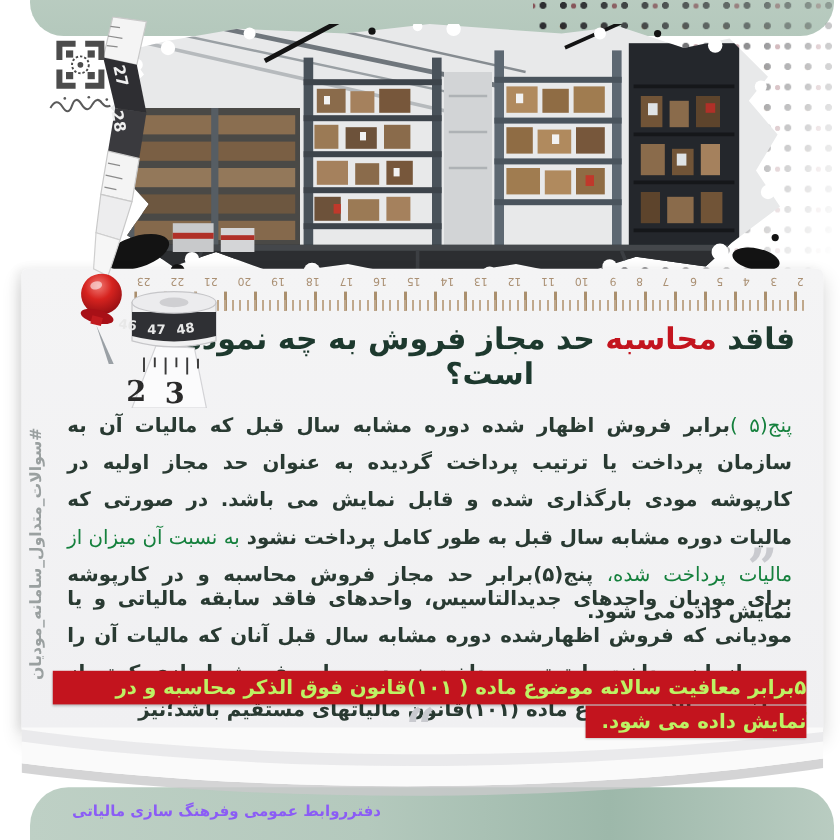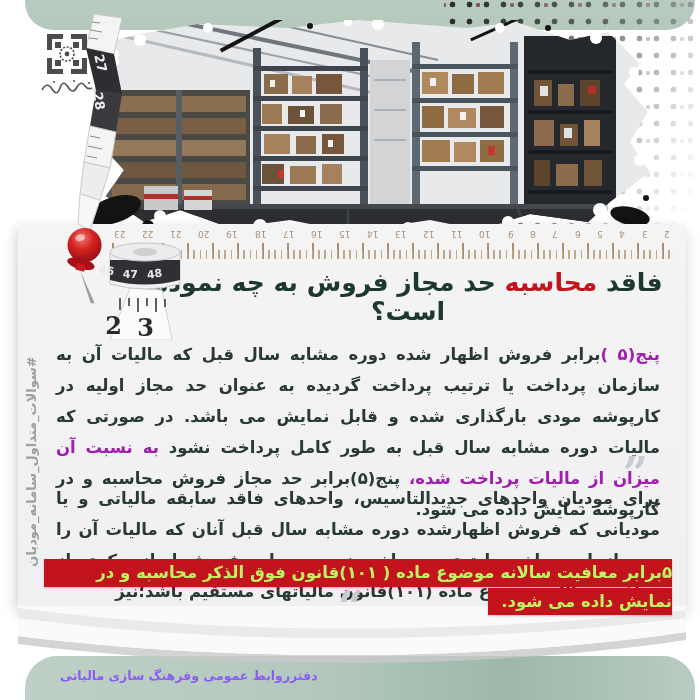--- a/index.html
+++ b/index.html
@@ -50,21 +50,21 @@
 
   .title{position:absolute;left:140px;right:24px;top:268px;z-index:7;direction:rtl;
     text-align:center;font-size:25px;font-weight:800;color:#1d392e;letter-spacing:-.5px;}
   .title .hl{color:#c3141e;text-align:center;}
 
   .para{position:absolute;left:56px;right:40px;z-index:7;direction:rtl;
     text-align:justify;text-align-last:right;font-size:16.5px;line-height:31px;
     font-weight:700;color:#293a32;}
   .p1{top:322px;}
   .p2{top:466px;}
-  .para .b{font-weight:700;color:#a21caf;}
+  .para .b{font-weight:400;color:#15803d;}
 
   .quote{position:absolute;z-index:7;color:#c9cacf;font-size:44px;font-weight:800;
     font-family:"DejaVu Serif","Liberation Serif",serif;line-height:1;}
   .q-open{top:452px;right:52px;}
   .q-close{top:586px;left:338px;}
 
   .band{position:absolute;z-index:7;background:#c3141e;color:#bef264;direction:rtl;
     font-weight:800;font-size:16.5px;line-height:28px;text-align:right;
     box-shadow:0 1px 2px rgba(0,0,0,.25);}
   .band1{left:44px;right:28px;top:559px;height:28px;}

